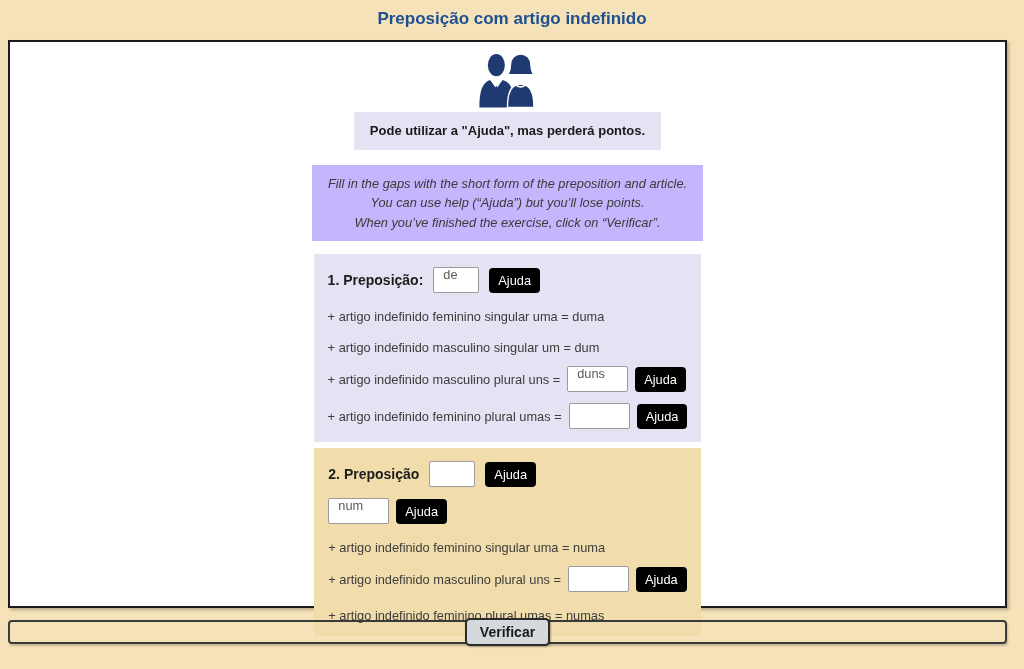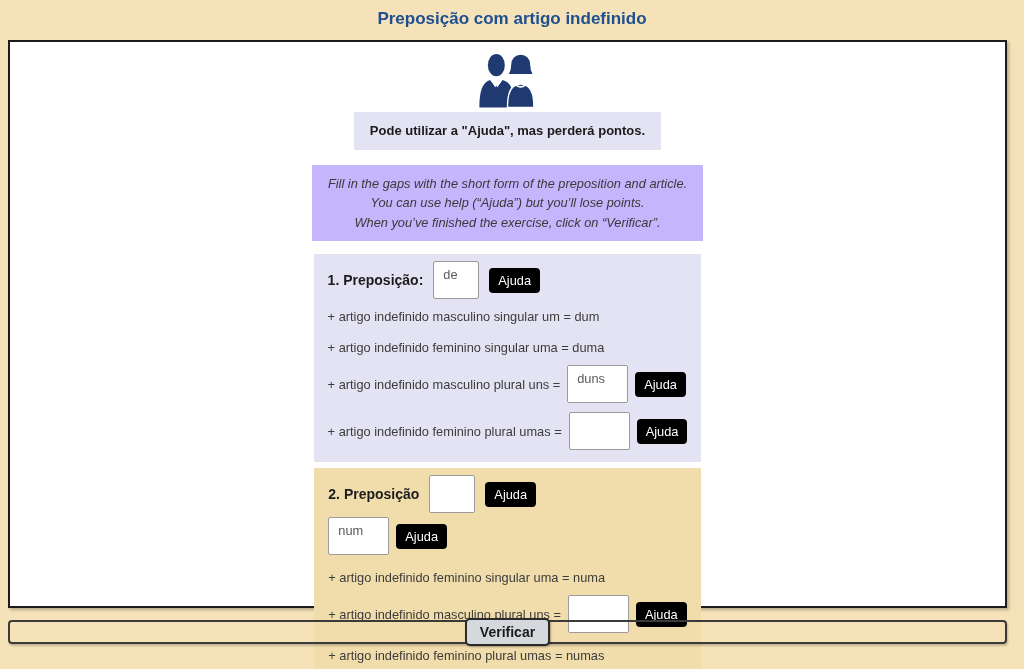--- a/index.html
+++ b/index.html
@@ -73,21 +73,21 @@
     align-items: center;
     gap: 10px;
     height: 28px;
   }
   .sec-label {
     font-size: 14px;
     font-weight: bold;
     color: #1c1c1c;
   }
   .gap-input {
-    height: 38px;
+    height: 26px;
     width: 46px;
     border: 1px solid #9b9b9b;
     border-radius: 2px;
     background: #ffffff;
     font-family: "Liberation Sans", "DejaVu Sans", sans-serif;
     font-size: 12.8px;
     color: #5a5a5a;
     padding: 0 0 12px 9px;
     box-sizing: border-box;
     outline: none;
@@ -173,24 +173,24 @@
     <div>When you’ve finished the exercise, click on “Verificar”.</div>
   </div>
 
   <div class="section lavender">
     <div class="sec-header">
       <span class="sec-label">1. Preposição:</span>
       <input class="gap-input" value="de" style="">
       <button class="ajuda">Ajuda</button>
     </div>
     <div class="row">
+      <span>+ artigo indefinido feminino singular uma = duma</span>
+    </div>
+    <div class="row">
       <span>+ artigo indefinido masculino singular um = dum</span>
-    </div>
-    <div class="row">
-      <span>+ artigo indefinido feminino singular uma = duma</span>
     </div>
     <div class="row input-row">
       <span>+ artigo indefinido masculino plural uns =</span>
       <input class="gap-input row-size" value="duns" style="">
       <button class="ajuda">Ajuda</button>
     </div>
     <div class="row input-row">
       <span>+ artigo indefinido feminino plural umas =</span>
       <input class="gap-input row-size" value="" style="">
       <button class="ajuda">Ajuda</button>

